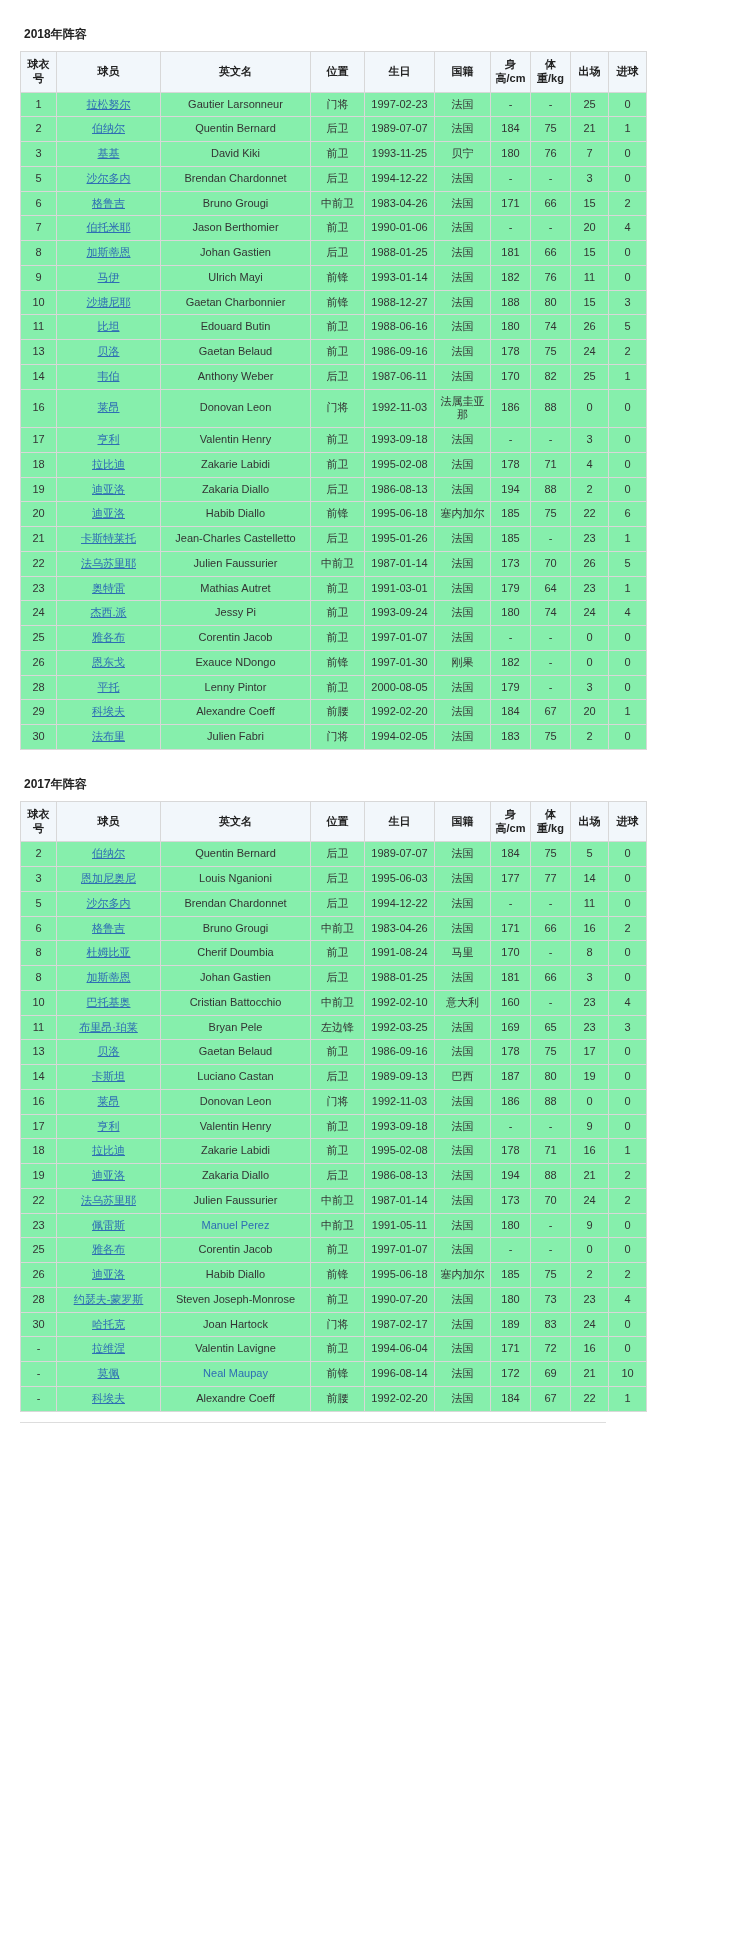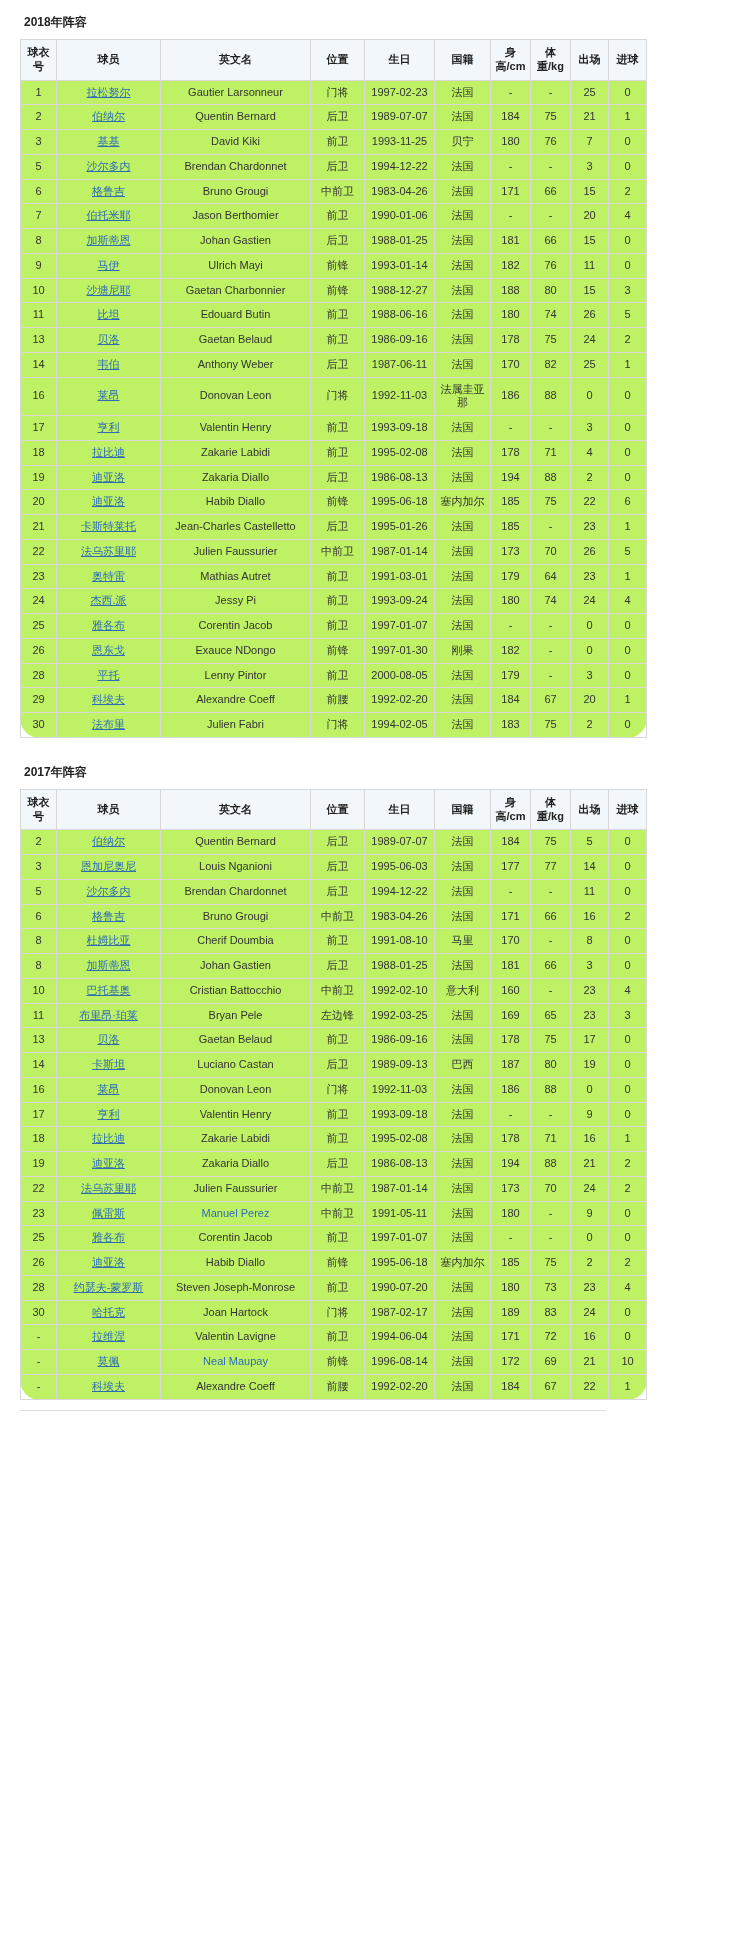--- a/index.html
+++ b/index.html
@@ -9,38 +9,37 @@
   }
   body {
     width: 754px;
     font-family: "Liberation Sans", sans-serif;
     color: #333333;
     font-size: 12px;
   }
   .page {
     width: 620px;
     box-sizing: border-box;
-    padding: 8px 8px 0 8px;
+    padding: 20px 8px 0 8px;
   }
   .section {
     margin-bottom: 4px;
   }
   .section-title {
     font-size: 12px;
     font-weight: bold;
     color: #222222;
     padding: 6px 0 8px 16px;
   }
   table.roster {
     border-collapse: collapse;
     width: 586px;
     margin: 0 auto 0 12px;
     table-layout: fixed;
-    background: #bef264;
-    border-radius: 20px;
+    background: #86efac;
   }
   table.roster th, table.roster td {
     border: 1px solid #d8d8d8;
     text-align: center;
     vertical-align: middle;
     font-size: 11px;
     line-height: 1.25;
     padding: 5px 2px;
     word-wrap: break-word;
   }
@@ -507,21 +506,21 @@
               <td>171</td>
               <td>66</td>
               <td>16</td>
               <td>2</td>
             </tr>
             <tr>
               <td>8</td>
               <td class="cn">杜姆比亚</td>
               <td class="en">Cherif Doumbia</td>
               <td>前卫</td>
-              <td>1991-08-10</td>
+              <td>1991-08-24</td>
               <td>马里</td>
               <td>170</td>
               <td>-</td>
               <td>8</td>
               <td>0</td>
             </tr>
             <tr>
               <td>8</td>
               <td class="cn">加斯蒂恩</td>
               <td class="en">Johan Gastien</td>

